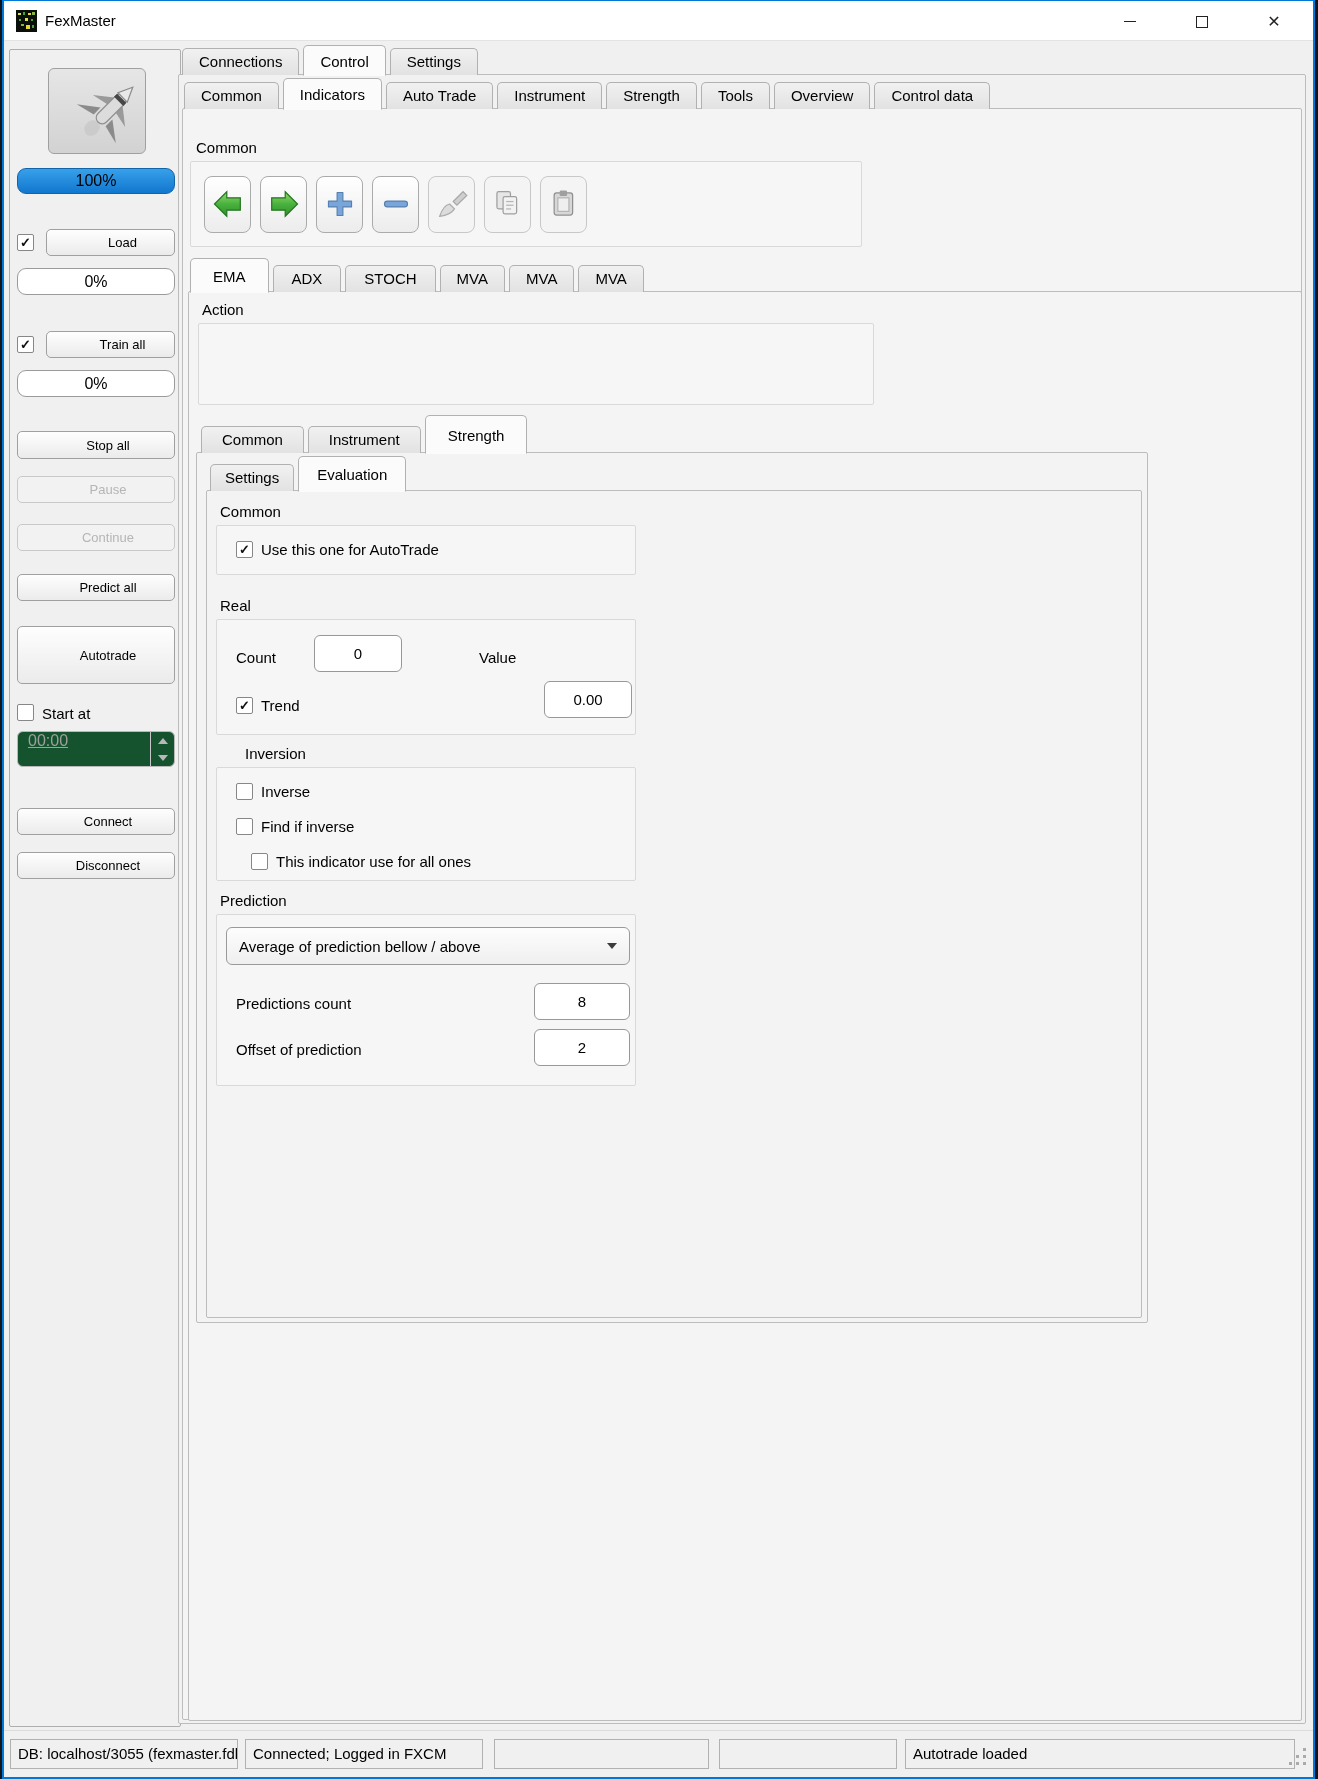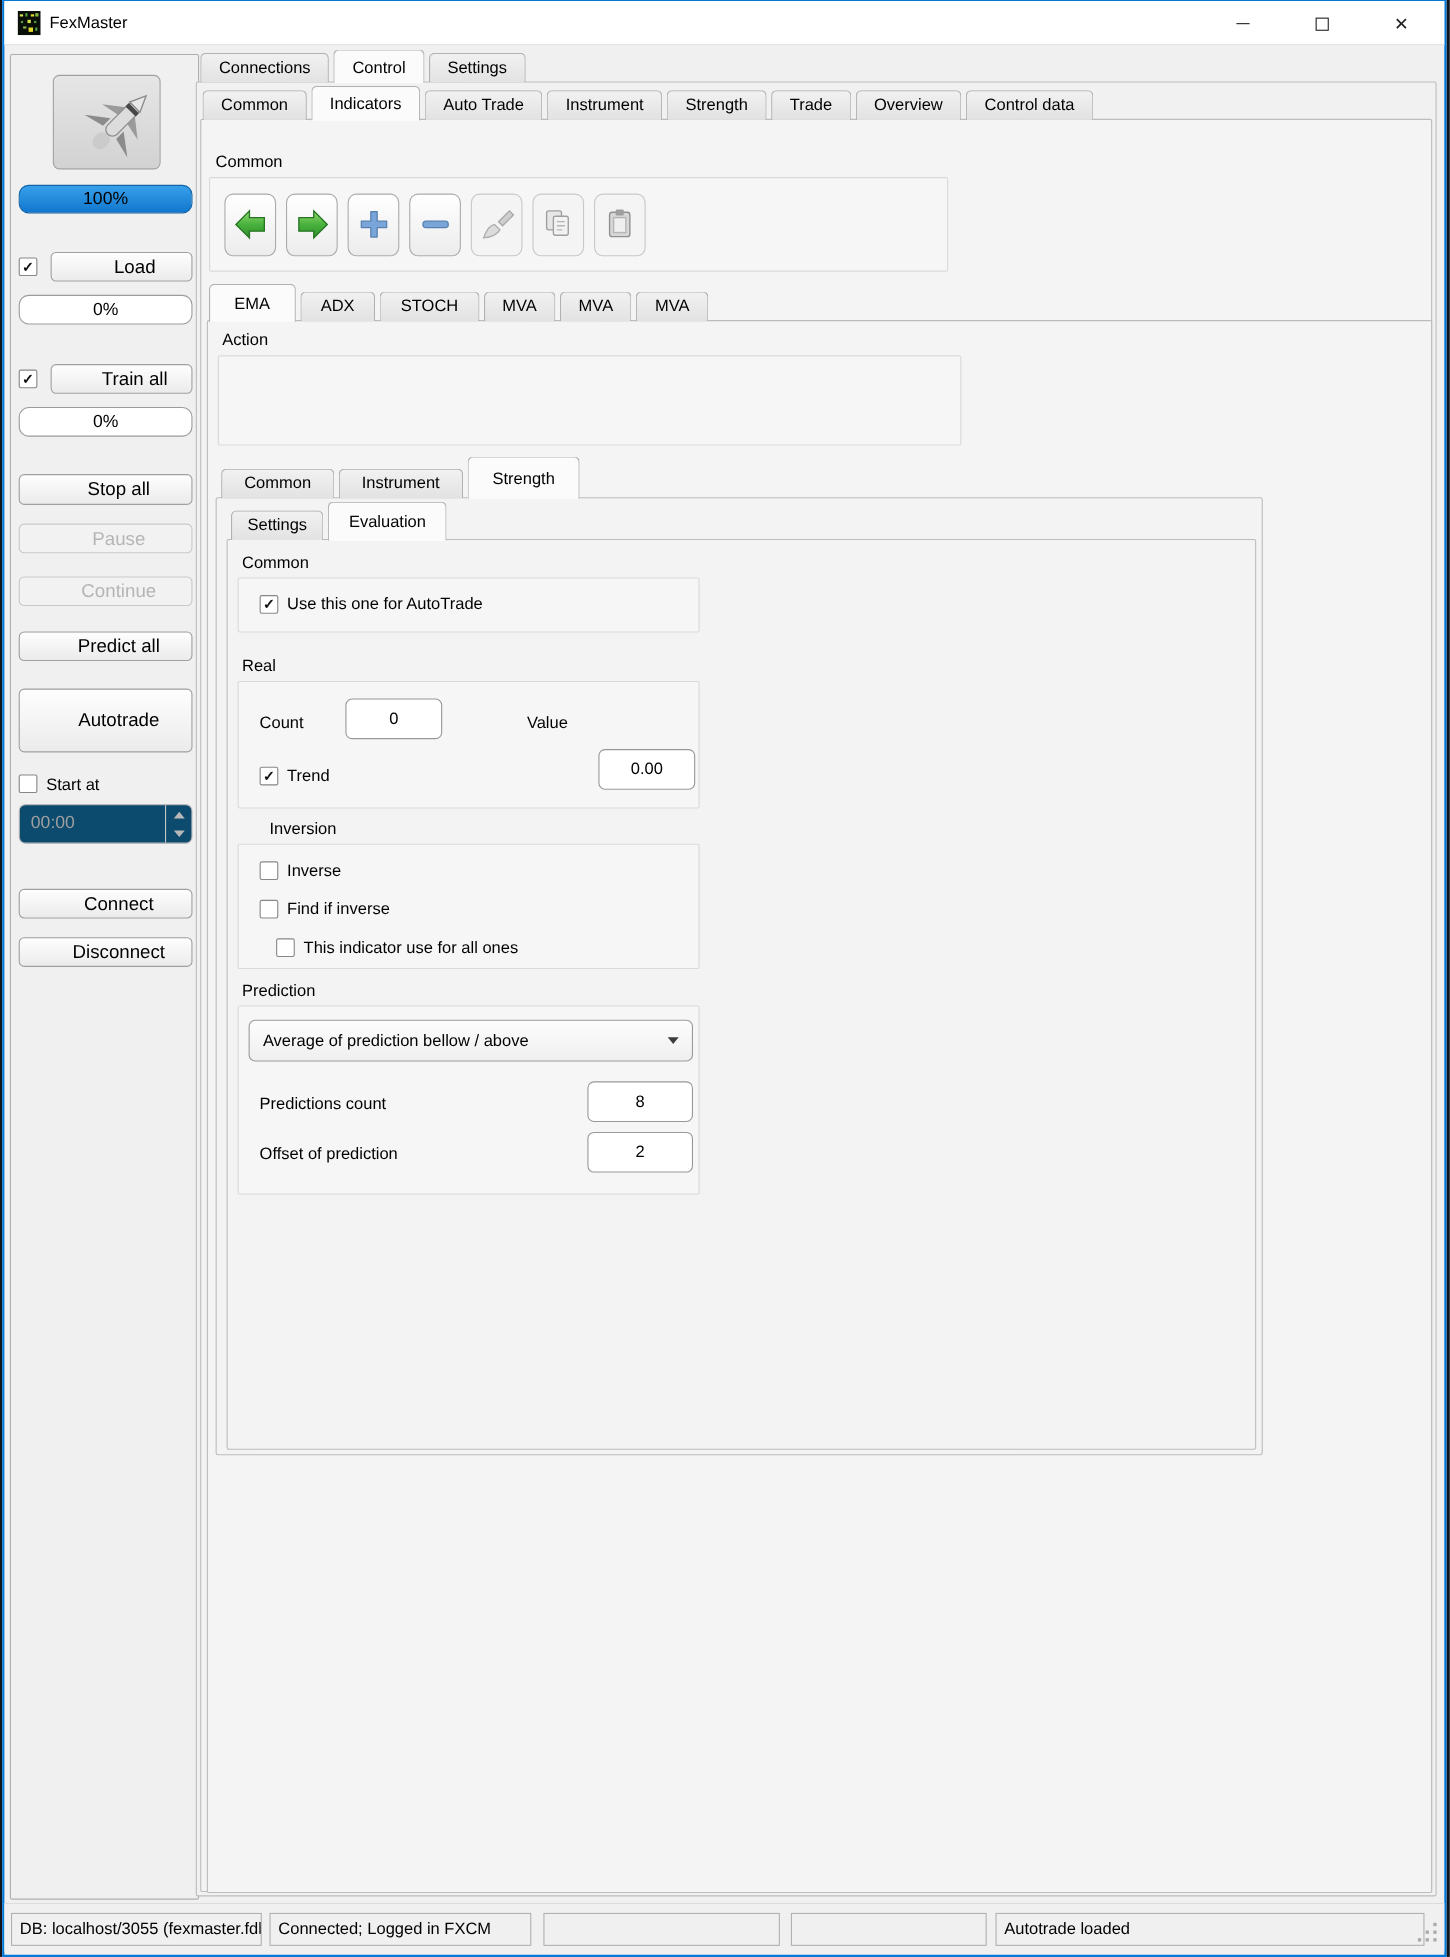--- a/index.html
+++ b/index.html
@@ -18,31 +18,31 @@
   .winbtn.max  { left:1174px; }
   .winbtn.close{ left:1246px; font-size:16px; font-weight:300; color:#222; }
   .glyph-min { width:12px; height:1px; background:#222; }
   .glyph-max { width:12px; height:12px; border:1px solid #222; }
 
   
   .sidepanel { position:absolute; left:5px; top:48px; width:172px; height:1678px;
                border:1px solid #aeaeae; background:#f0f0f0; border-radius:2px; }
   .sbtn { position:absolute; display:flex; align-items:center; justify-content:center;
           border:1px solid #a0a0a0; border-radius:5px; background:linear-gradient(#fefefe,#ebebeb);
-          font-size:17px; cursor:default;padding-left:24px; }
+          font-size:13px; cursor:default;padding-left:24px; }
   .sbtn.disabled { color:#b5b5b5; border-color:#c9c9c9; background:#f2f2f2; }
   .logo-btn { left:38px; top:18px; width:98px; height:86px; background:linear-gradient(#e6e6e6,#d2d2d2); border-radius:6px; }
   .progress { position:absolute; display:flex; align-items:center; justify-content:center; border-radius:9px; font-size:16px; }
   .progress.full { left:7px; top:118px; width:158px; height:26px; background:linear-gradient(#37a0ea,#1177cf); border:1px solid #1263a8; }
   .progress.empty { left:7px; width:158px; height:27px; background:#fff; border:1px solid #9b9b9b; }
   .cb { width:17px; height:17px; background:#fff; border:1px solid #878787; border-radius:2px;
         display:inline-flex; align-items:center; justify-content:center; font-size:13px; font-weight:700; color:#111; flex:none; }
   .sp-cb { position:absolute; }
   .spinner { position:absolute; left:7px; top:681px; width:158px; height:36px; border:1px solid #b9b9b9; border-radius:6px;
-             background:#0c4a6e; color:#9f9f9f; display:flex; align-items:center; }
+             background:#14532d; color:#9f9f9f; display:flex; align-items:flex-start;text-decoration:underline; }
   .spinner .val { padding-left:10px; font-size:16px; }
   .spinner .btns { margin-left:auto; width:24px; height:100%; border-left:1px solid #c6c6c6; display:flex; flex-direction:column; }
   .spinner .btns div { flex:1; display:flex; align-items:center; justify-content:center; }
   .tri-up { width:0; height:0; border-left:5px solid transparent; border-right:5px solid transparent; border-bottom:6px solid #b8b8b8; }
   .tri-dn { width:0; height:0; border-left:5px solid transparent; border-right:5px solid transparent; border-top:6px solid #b8b8b8; }
 
   
   .tabbar { position:absolute; display:flex; align-items:flex-end; gap:4px; z-index:6; }
   .tab { height:27px; line-height:26px; padding:0 16px; font-size:15px; white-space:nowrap;
          background:linear-gradient(#f1f1f1,#e2e2e2); border:1px solid #b1b1b1; border-bottom:none;
@@ -187,21 +187,21 @@
     <div class="tab">Settings</div>
   </div>
   <div class="pane" style="left:174px; top:73px; width:1128px; height:1650px; background:#f1f1f1;"></div>
 
   <div class="tabbar" style="left:180px; top:76px; height:32px;">
     <div class="tab">Common</div>
     <div class="tab sel" style="height:32px; line-height:32px;">Indicators</div>
     <div class="tab">Auto Trade</div>
     <div class="tab">Instrument</div>
     <div class="tab">Strength</div>
-    <div class="tab">Trade</div>
+    <div class="tab">Tools</div>
     <div class="tab">Overview</div>
     <div class="tab">Control data</div>
   </div>
   <div class="pane" style="left:178px; top:107px; width:1120px; height:1612px; background:#f4f4f4;"></div>
 
   <div class="grouplabel" style="left:192px; top:138px;">Common</div>
   <div class="groupbox" style="left:186px; top:160px; width:672px; height:86px; display:flex; align-items:center; padding-left:13px; gap:9px;">
     <div class="toolbtn">
       <svg width="32" height="32" viewBox="0 0 26 26">
         <defs>

